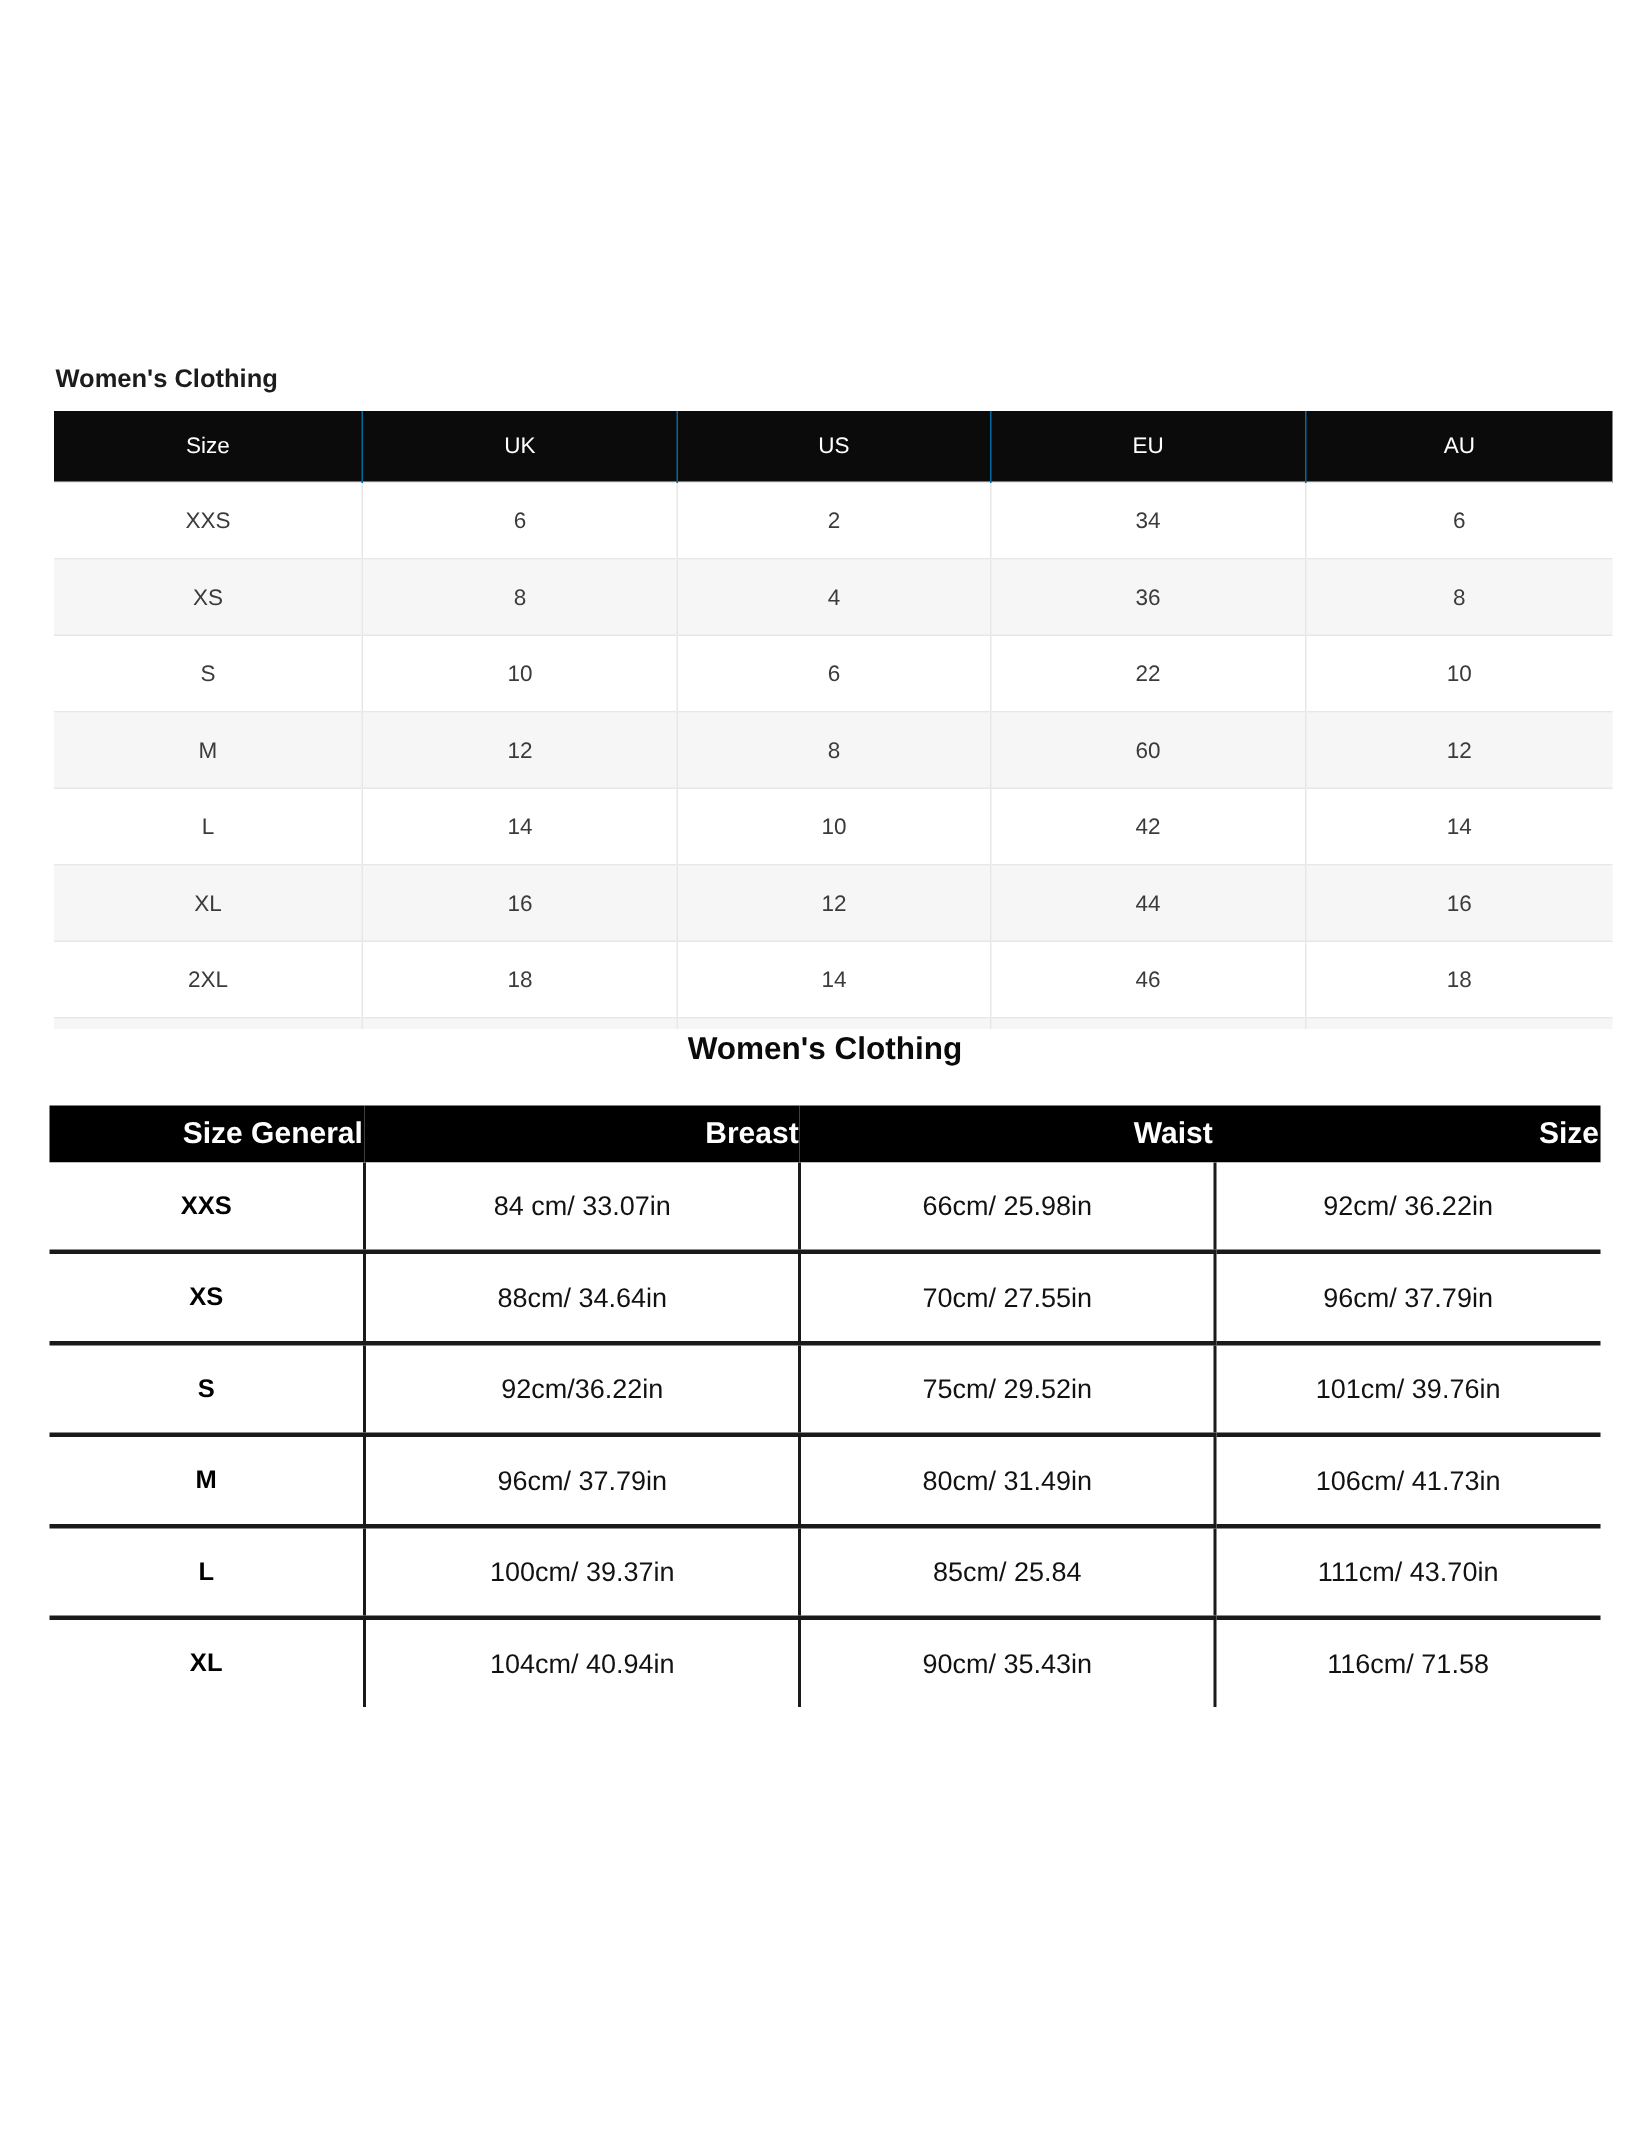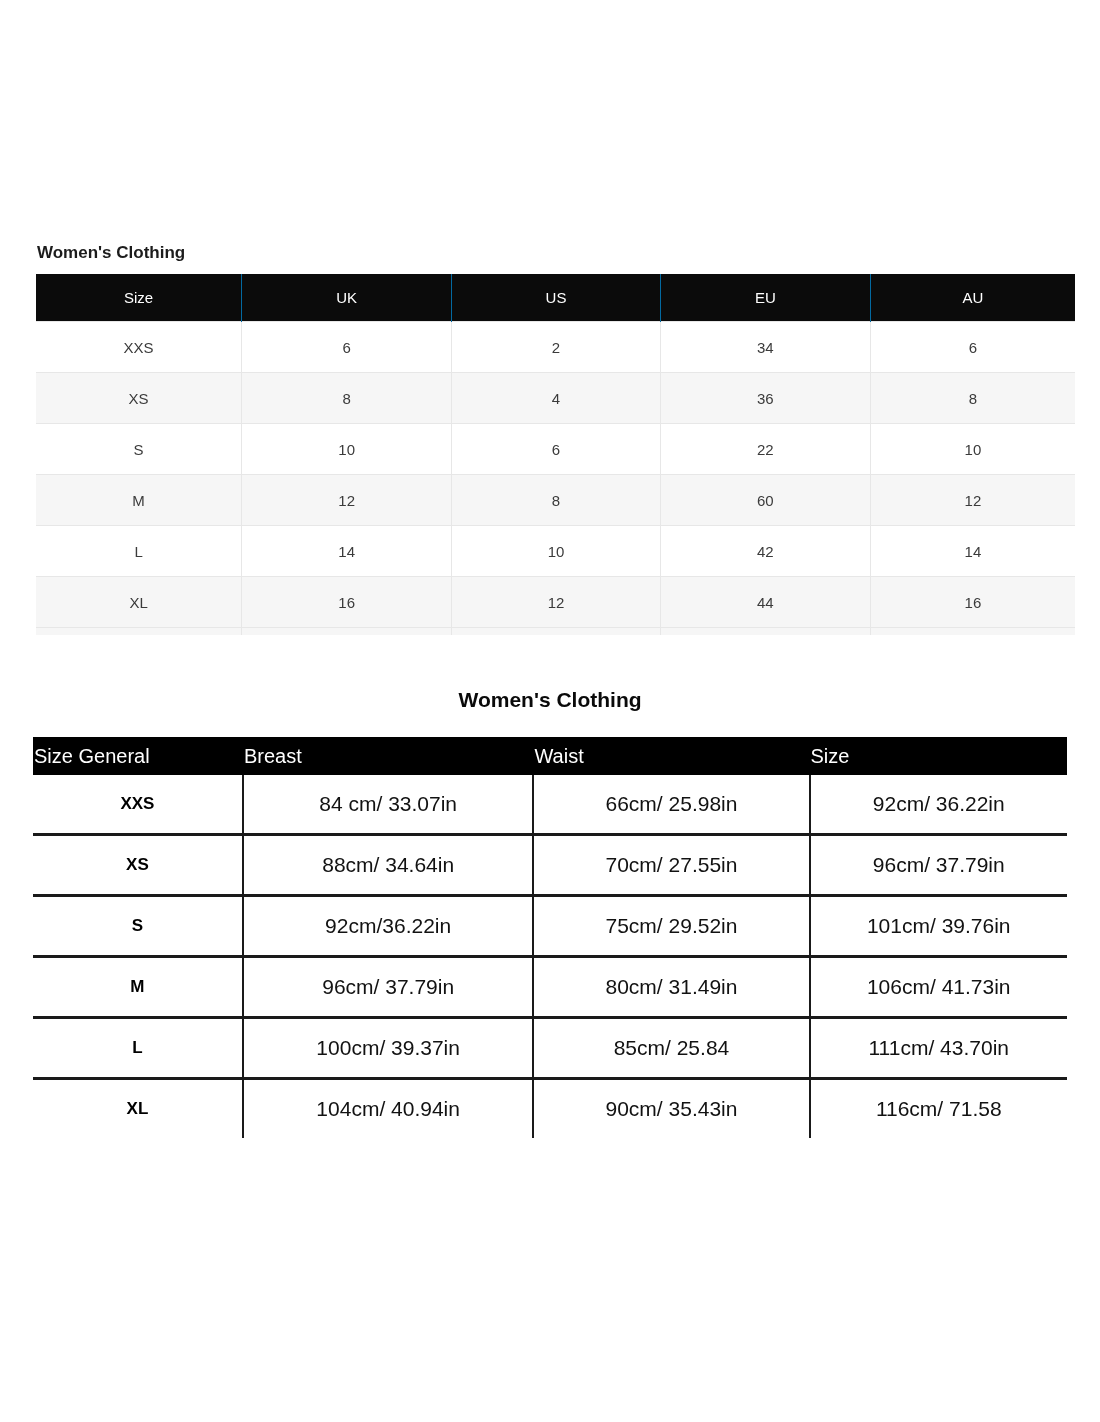--- a/index.html
+++ b/index.html
@@ -80,30 +80,30 @@
   
   .table2-wrap {
     position: absolute;
     left: 33px;
     top: 737px;
     width: 1034px;
   }
   .t2 th {
     background: var(--t2-header-bg, #000000);
     color: var(--t2-header-text, #ffffff);
-    font-weight: 400;
+    font-weight: 700;
     font-size: 20px;
     height: 36px;
-    text-align: left;
+    text-align: right;
     margin-left: 40px;
   }
   .t2 td {
     height: 56px;
     text-align: center;
-    font-size: 21px;
+    font-size: 18px;
     font-weight: 400;
     color: #121212;
     border-left: 2px solid var(--t2-border, #1a1a1a);
     border-top: 3px solid var(--t2-border, #1a1a1a);
     background: #ffffff;
   }
   .t2 td:first-child {
     border-left: none;
     font-weight: 700;
     font-size: 17px;
@@ -170,20 +170,27 @@
           <td>42</td>
           <td>14</td>
         </tr>
         <tr class="alt">
           <td>XL</td>
           <td>16</td>
           <td>12</td>
           <td>44</td>
           <td>16</td>
         </tr>
+        <tr>
+          <td>2XL</td>
+          <td>18</td>
+          <td>14</td>
+          <td>46</td>
+          <td>18</td>
+        </tr>
         <tr class="sliver">
           <td></td>
           <td></td>
           <td></td>
           <td></td>
           <td></td>
         </tr>
       </tbody>
   </table>
 </div>

